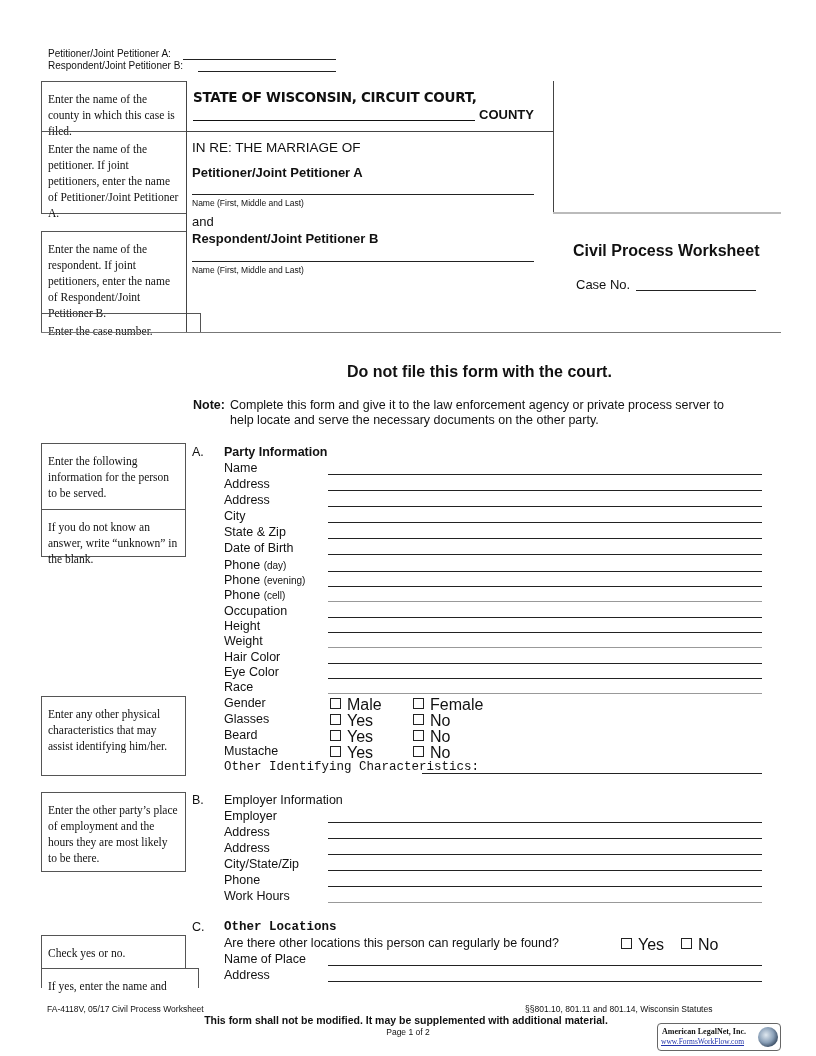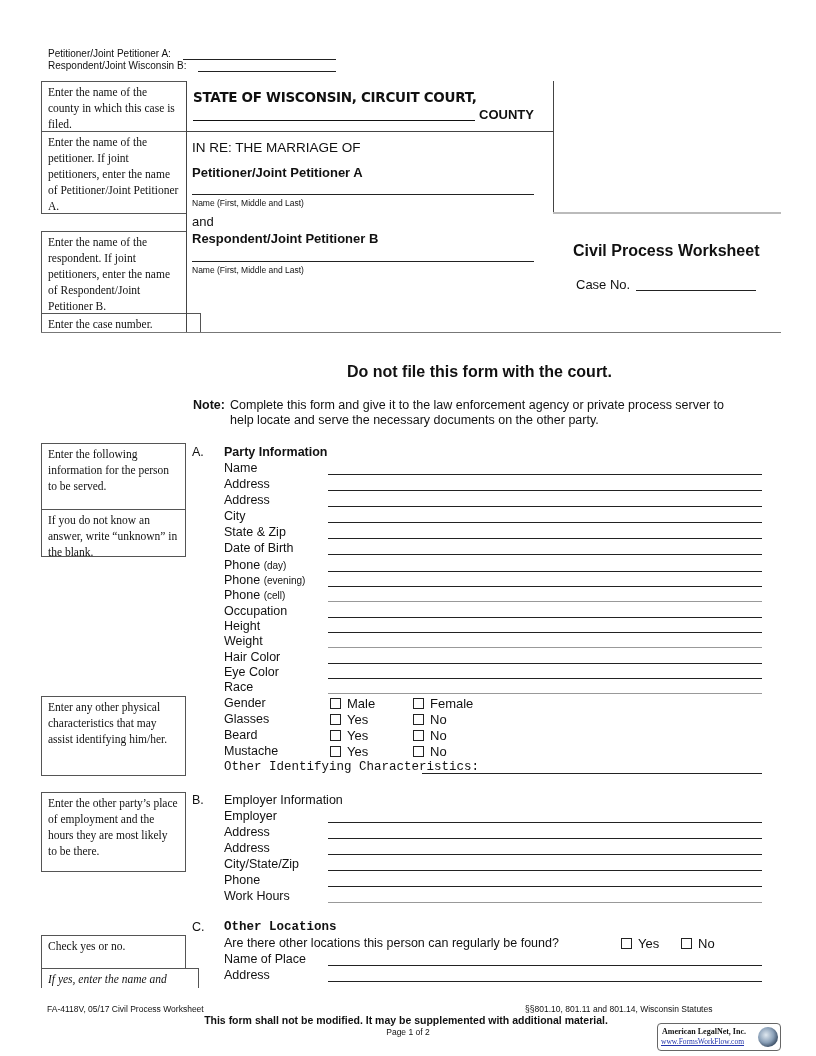--- a/index.html
+++ b/index.html
@@ -3,33 +3,33 @@
 <meta charset="utf-8">
 <style>
   html,body{margin:0;padding:0;background:#fff;}
   body{width:816px;height:1056px;position:relative;overflow:hidden;font-family:"Liberation Sans",sans-serif;color:#111;}
   .abs{position:absolute;}
   .serif{font-family:"Liberation Serif",serif;}
   .sans{font-family:"Liberation Sans",sans-serif;}
   .line{position:absolute;border-bottom:1px solid #222;height:0;}
   .vline{position:absolute;border-left:1px solid #444;width:0;}
   .hline{position:absolute;border-top:1px solid #444;height:0;}
-  .note-box{position:absolute;border:1px solid #555;box-sizing:border-box;font-family:"Liberation Serif",serif;font-size:11.5px;line-height:16px;padding:2px 6px;}
+  .note-box{position:absolute;border:1px solid #555;box-sizing:border-box;font-family:"Liberation Serif",serif;font-size:11.5px;line-height:16px;padding:9px 6px;}
   .lbl{position:absolute;font-size:12.5px;white-space:nowrap;}
   .small{font-size:10px;}
   .tiny{font-size:8.5px;}
   .cb{position:absolute;width:11px;height:11px;border:1px solid #222;box-sizing:border-box;}
-  .cblbl{position:absolute;font-size:13px;}
+  .cblbl{position:absolute;font-size:16px;}
 </style>
 </head>
 <body>
 
 <div class="abs sans" style="left:48px;top:48px;font-size:10px;">Petitioner/Joint Petitioner A:</div>
 <div class="line" style="left:183px;top:59px;width:153px;"></div>
-<div class="abs sans" style="left:48px;top:60px;font-size:10px;">Respondent/Joint Wisconsin B:</div>
+<div class="abs sans" style="left:48px;top:60px;font-size:10px;">Respondent/Joint Petitioner B:</div>
 <div class="line" style="left:198px;top:71px;width:138px;"></div>
 
 <div class="note-box" style="left:41px;top:81px;width:146px;height:51px;">Enter the name of the county in which this case is filed.</div>
 <div class="note-box" style="left:41px;top:131px;width:146px;height:83px;">Enter the name of the petitioner.  If joint petitioners, enter the name of Petitioner/Joint Petitioner A.</div>
 <div class="note-box" style="left:41px;top:231px;width:146px;height:83px;">Enter the name of the respondent.  If joint petitioners, enter the name of Respondent/Joint Petitioner B.</div>
 <div class="note-box" style="left:41px;top:313px;width:160px;height:20px;">Enter the case number.</div>
 
 <div class="vline" style="left:186px;top:81px;height:252px;"></div>
 <div class="vline" style="left:553px;top:81px;height:132px;"></div>
 <div class="hline" style="left:186px;top:131px;width:368px;"></div>
@@ -139,21 +139,21 @@
 <div class="line" style="left:328px;top:870px;width:434px;"></div>
 <div class="lbl" style="left:224px;top:873px;">Phone</div>
 <div class="line" style="left:328px;top:886px;width:434px;"></div>
 <div class="lbl" style="left:224px;top:889px;">Work Hours</div>
 <div class="line" style="left:328px;top:902px;width:434px;border-bottom-color:#999;"></div>
 
 <div class="abs" style="left:192px;top:920px;font-size:12.5px;">C.</div>
 <div class="abs" style="left:224px;top:920px;font-size:12.5px;font-weight:bold;font-family:Liberation Mono, monospace;">Other Locations</div>
 
 <div class="note-box" style="left:41px;top:935px;width:145px;height:34px;">Check yes or no.</div>
-<div class="note-box" style="left:41px;top:968px;width:158px;height:20px;border-bottom:none;font-style:italic;">If yes, enter the name and</div>
+<div class="note-box" style="left:41px;top:968px;width:158px;height:20px;border-bottom:none;">If yes, enter the name and</div>
 
 <div class="lbl" style="left:224px;top:936px;">Are there other locations this person can regularly be found?</div>
 <div class="cb" style="left:621px;top:938px;"></div>
 <div class="cblbl" style="left:638px;top:936px;">Yes</div>
 <div class="cb" style="left:681px;top:938px;"></div>
 <div class="cblbl" style="left:698px;top:936px;">No</div>
 
 <div class="lbl" style="left:224px;top:952px;">Name of Place</div>
 <div class="line" style="left:328px;top:965px;width:434px;"></div>
 <div class="lbl" style="left:224px;top:968px;">Address</div>

